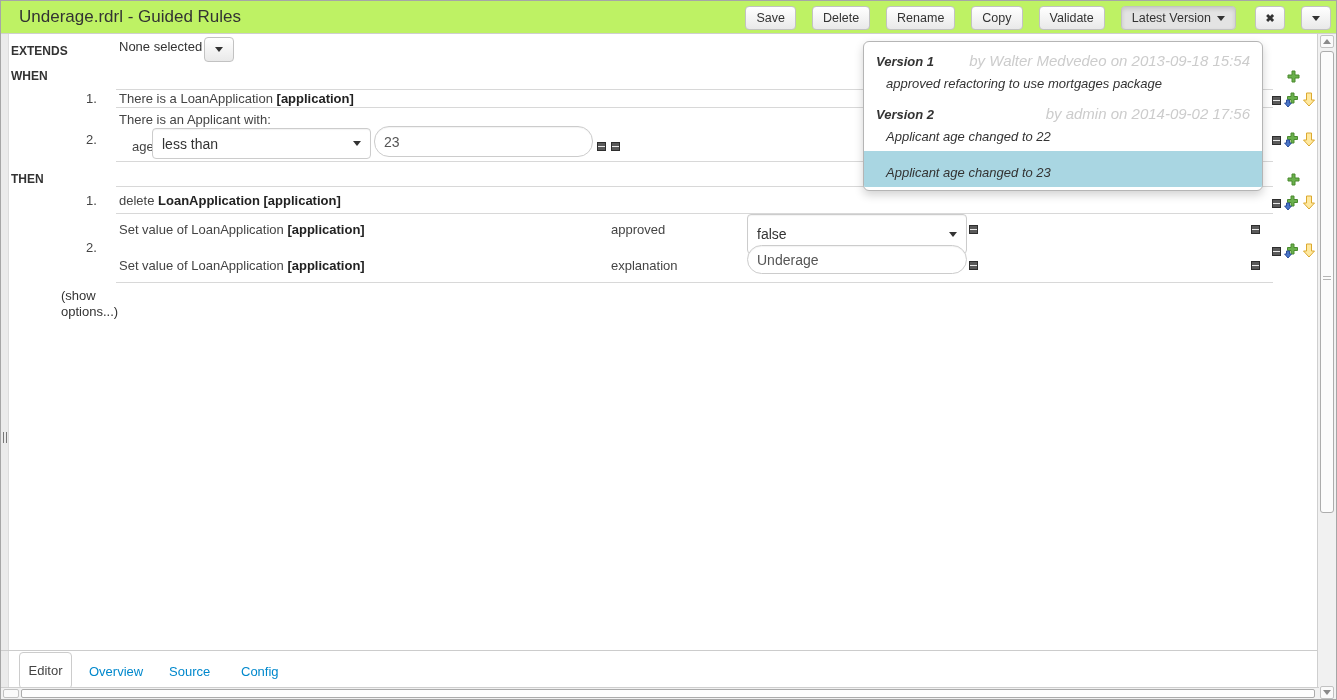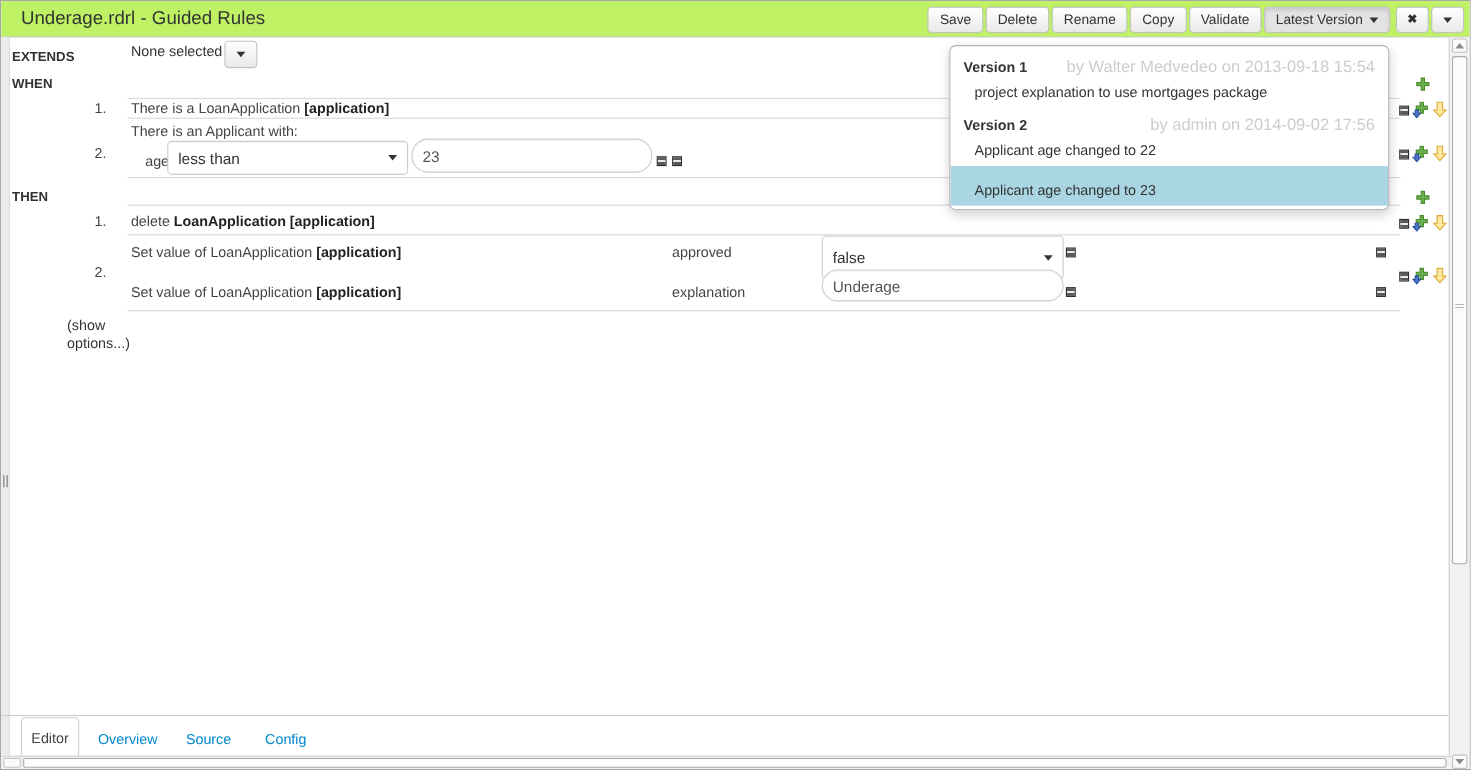--- a/index.html
+++ b/index.html
@@ -3,34 +3,34 @@
 <meta charset="utf-8">
 <style>
   * { box-sizing: border-box; margin: 0; padding: 0; }
   html,body { background:#d9d9d9; }
   body { font-family:"Liberation Sans", sans-serif; }
   .page { position:relative; width:1337px; height:700px; background:#fff; border:1px solid #a6a6a6; overflow:hidden; }
 
   
   .header { position:absolute; left:0; top:0; width:100%; height:33px; background:#bef264; border-bottom:1px solid #cfcfcf; }
   .page-title { position:absolute; left:18px; top:6px; font-size:17px; color:#333; }
-  .toolbar { position:absolute; top:5px; right:5px; display:flex; gap:2px; align-items:center; }
+  .toolbar { position:absolute; top:5px; right:5px; display:flex; gap:16px; align-items:center; }
   .btn { display:inline-flex; align-items:center; justify-content:center; gap:6px; height:24px; padding:0 10px;
          font-size:12.5px; color:#333; background:linear-gradient(#ffffff,#e9e9e9); border:1px solid #c2c2c2;
          border-radius:4px; cursor:pointer; white-space:nowrap; }
   .btn.pressed { background:#e3e3e3; box-shadow:inset 0 2px 4px rgba(0,0,0,.13); }
   .btn.square { width:30px; padding:0; }
   .caret-down { width:0; height:0; border-left:4px solid transparent; border-right:4px solid transparent; border-top:5px solid #333; display:inline-block; }
   .close-glyph { font-size:11px; font-weight:bold; color:#333; line-height:1; }
   .gap-left { margin-left:3px; }
 
   
   .vpanel { position:absolute; left:862px; top:40px; width:400px; background:#fff; border:1px solid #b5b5b5;
             border-radius:6px; box-shadow:0 4px 10px rgba(0,0,0,.18); padding:3px 0; z-index:20; overflow:hidden; }
-  .vp-item { padding:7px 12px 7px; cursor:pointer; }
+  .vp-item { padding:7px 12px 7px; cursor:pointer;font-style:italic; }
   .vp-row { display:flex; justify-content:space-between; align-items:baseline; }
   .vp-title { font-size:13px; font-weight:bold; color:#333; }
   .vp-meta { font-size:15px; color:#cccccc; }
   .vp-desc { font-size:13px; color:#333; padding-left:10px; margin-top:7px; }
   .vp-item.selected { background:#a9d6e2; }
   .vp-item.selected .vp-meta { color:#fff; font-weight:bold; }
 
   
   .splitter { position:absolute; left:0; top:33px; width:8px; height:656px; background:#ebebeb; border-right:1px solid #dcdcdc; cursor:col-resize; }
   .grip { position:absolute; left:2px; top:398px; width:4px; height:11px; border-left:1px solid #777; border-right:1px solid #777; }
@@ -205,21 +205,21 @@
         <path d="M4.5 1h5v7h3L7 14 1.5 8h3z" fill="#ffe9a0" stroke="#dca92f"></path>
       </svg>
   </div>
 
   <div class="vpanel">
     <div class="vp-item">
       <div class="vp-row">
         <span class="vp-title">Version 1</span>
         <span class="vp-meta">by Walter Medvedeo on 2013-09-18 15:54</span>
       </div>
-      <div class="vp-desc">project explanation to use mortgages package</div>
+      <div class="vp-desc">approved refactoring to use mortgages package</div>
     </div>
     <div class="vp-item">
       <div class="vp-row">
         <span class="vp-title">Version 2</span>
         <span class="vp-meta">by admin on 2014-09-02 17:56</span>
       </div>
       <div class="vp-desc">Applicant age changed to 22</div>
     </div>
     <div class="vp-item selected">
       <div class="vp-desc">Applicant age changed to 23</div>

